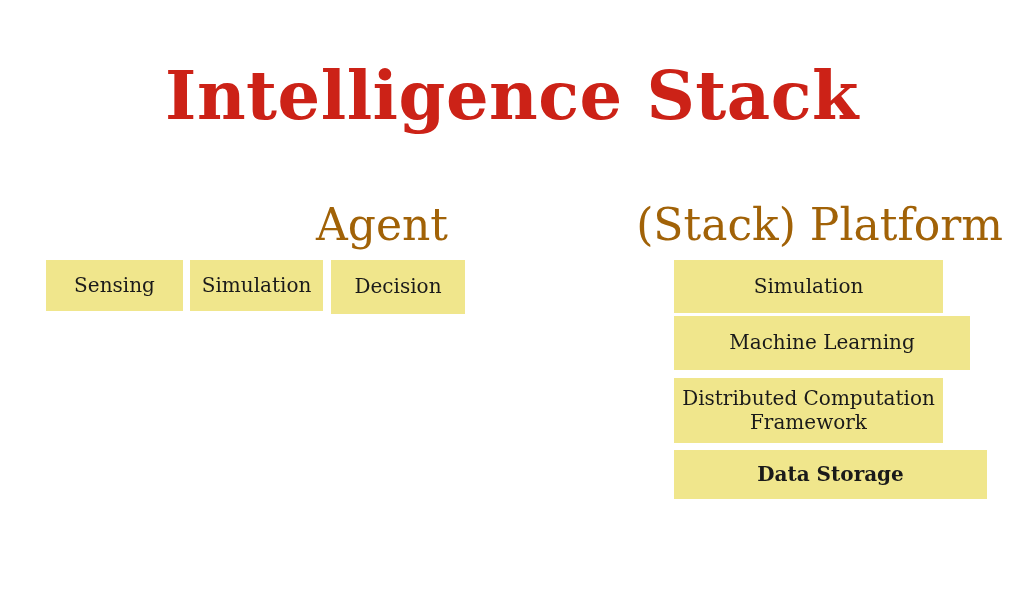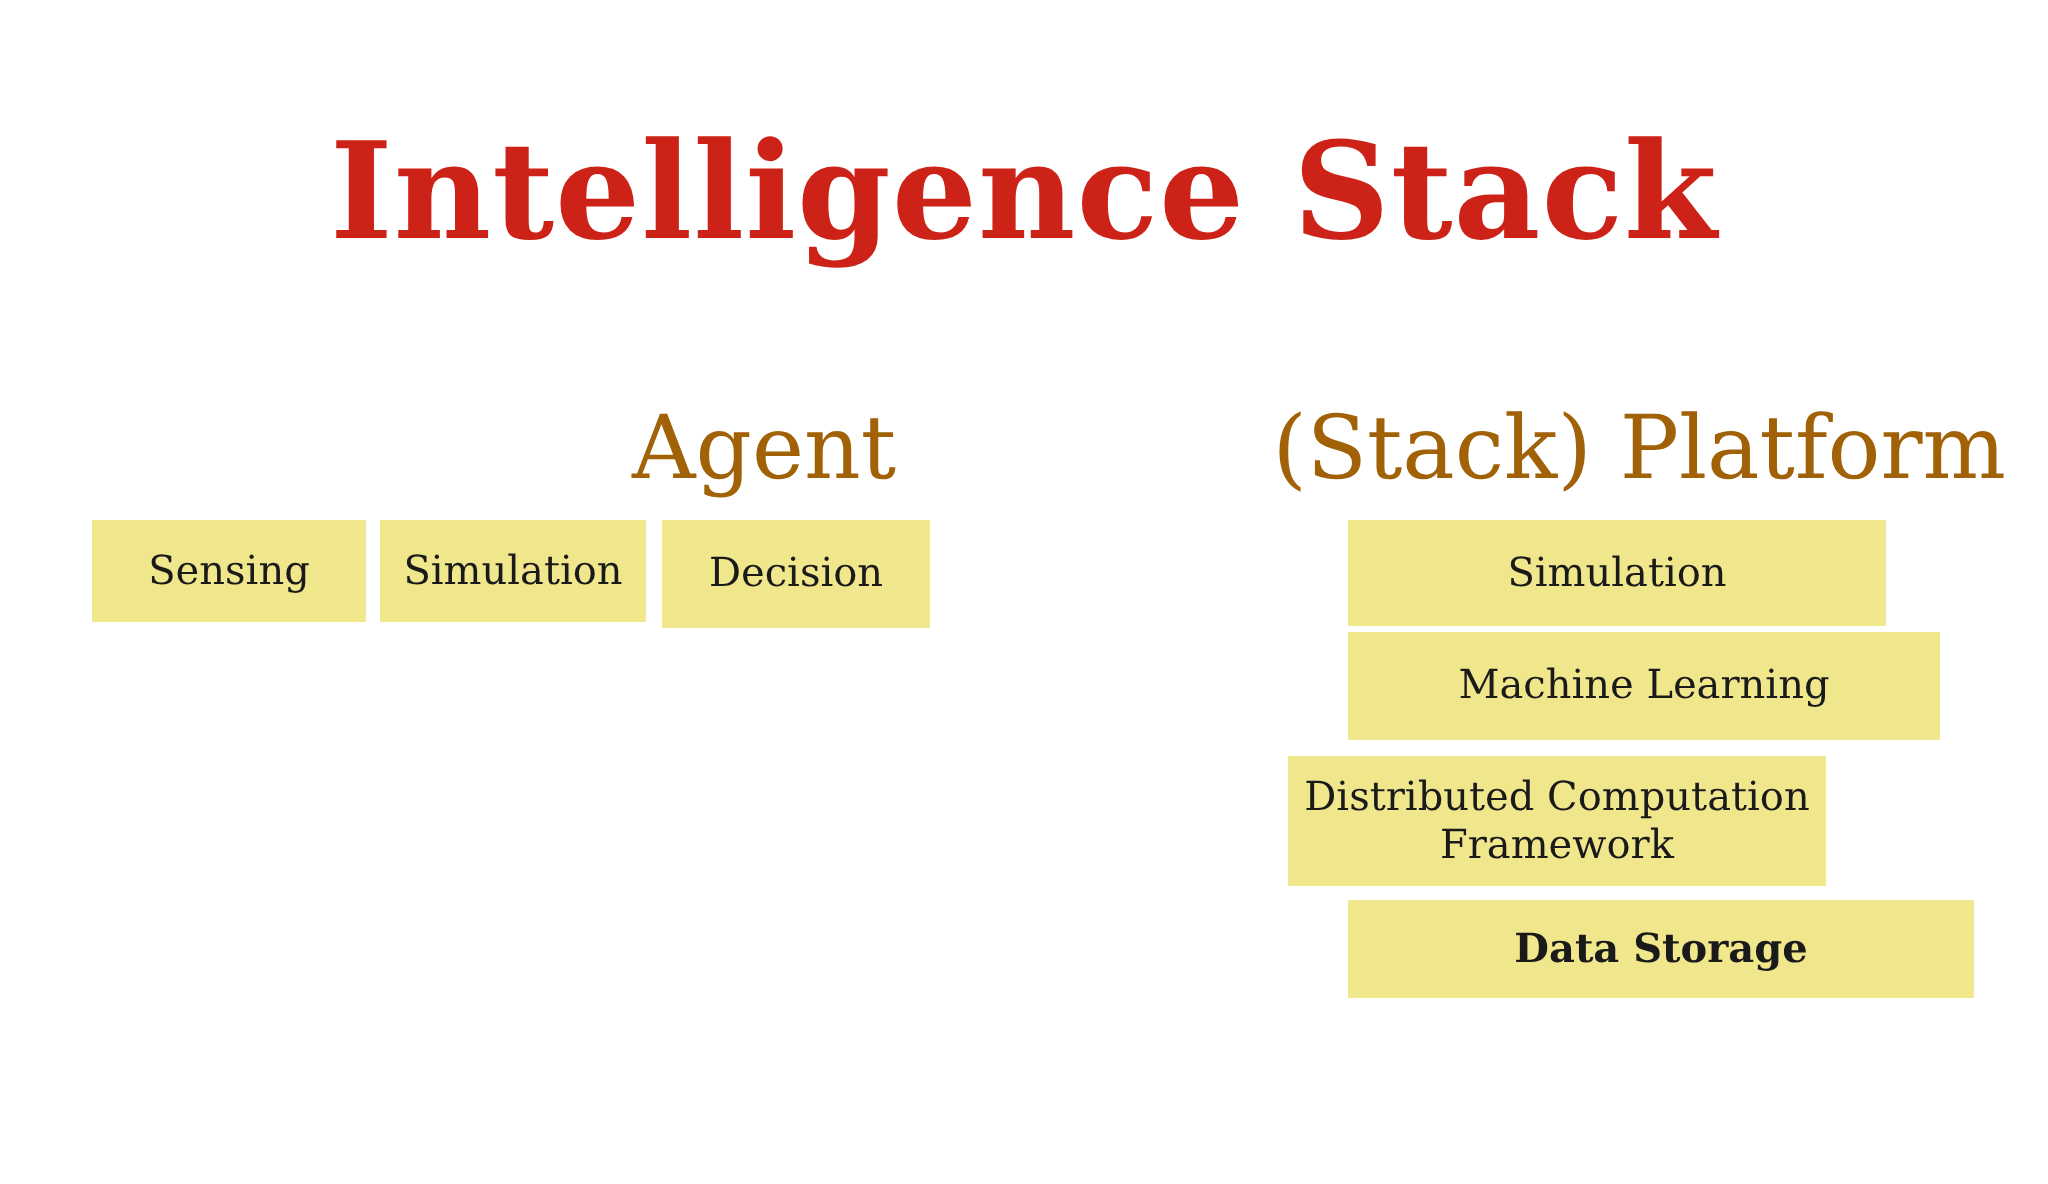--- a/index.html
+++ b/index.html
@@ -77,21 +77,21 @@
   
   #agent-group { position: absolute; left: 0; top: 0; }
   #block-sensing    { left: 46px;  top: 260px; width: 137px; height: 51px; }
   #block-perception { left: 190px; top: 260px; width: 133px; height: 51px; }
   #block-decision   { left: 331px; top: 260px; width: 134px; height: 54px; }
 
   
   #platform-group { position: absolute; left: 0; top: 0; }
   #block-simulation   { left: 674px; top: 260px; width: 269px; height: 53px; }
   #block-ml           { left: 674px; top: 316px; width: 296px; height: 54px; }
-  #block-dcf          { left: 644px; top: 378px; width: 269px; height: 65px; }
+  #block-dcf          { left: 674px; top: 378px; width: 269px; height: 65px; }
   #block-storage      { left: 674px; top: 450px; width: 313px; height: 49px; font-weight: bold; }
 
   .block-line { display: block; }
 </style>
 </head>
 <body>
 
 <div id="slide">
 
   <div id="slide-title">Intelligence Stack</div>

